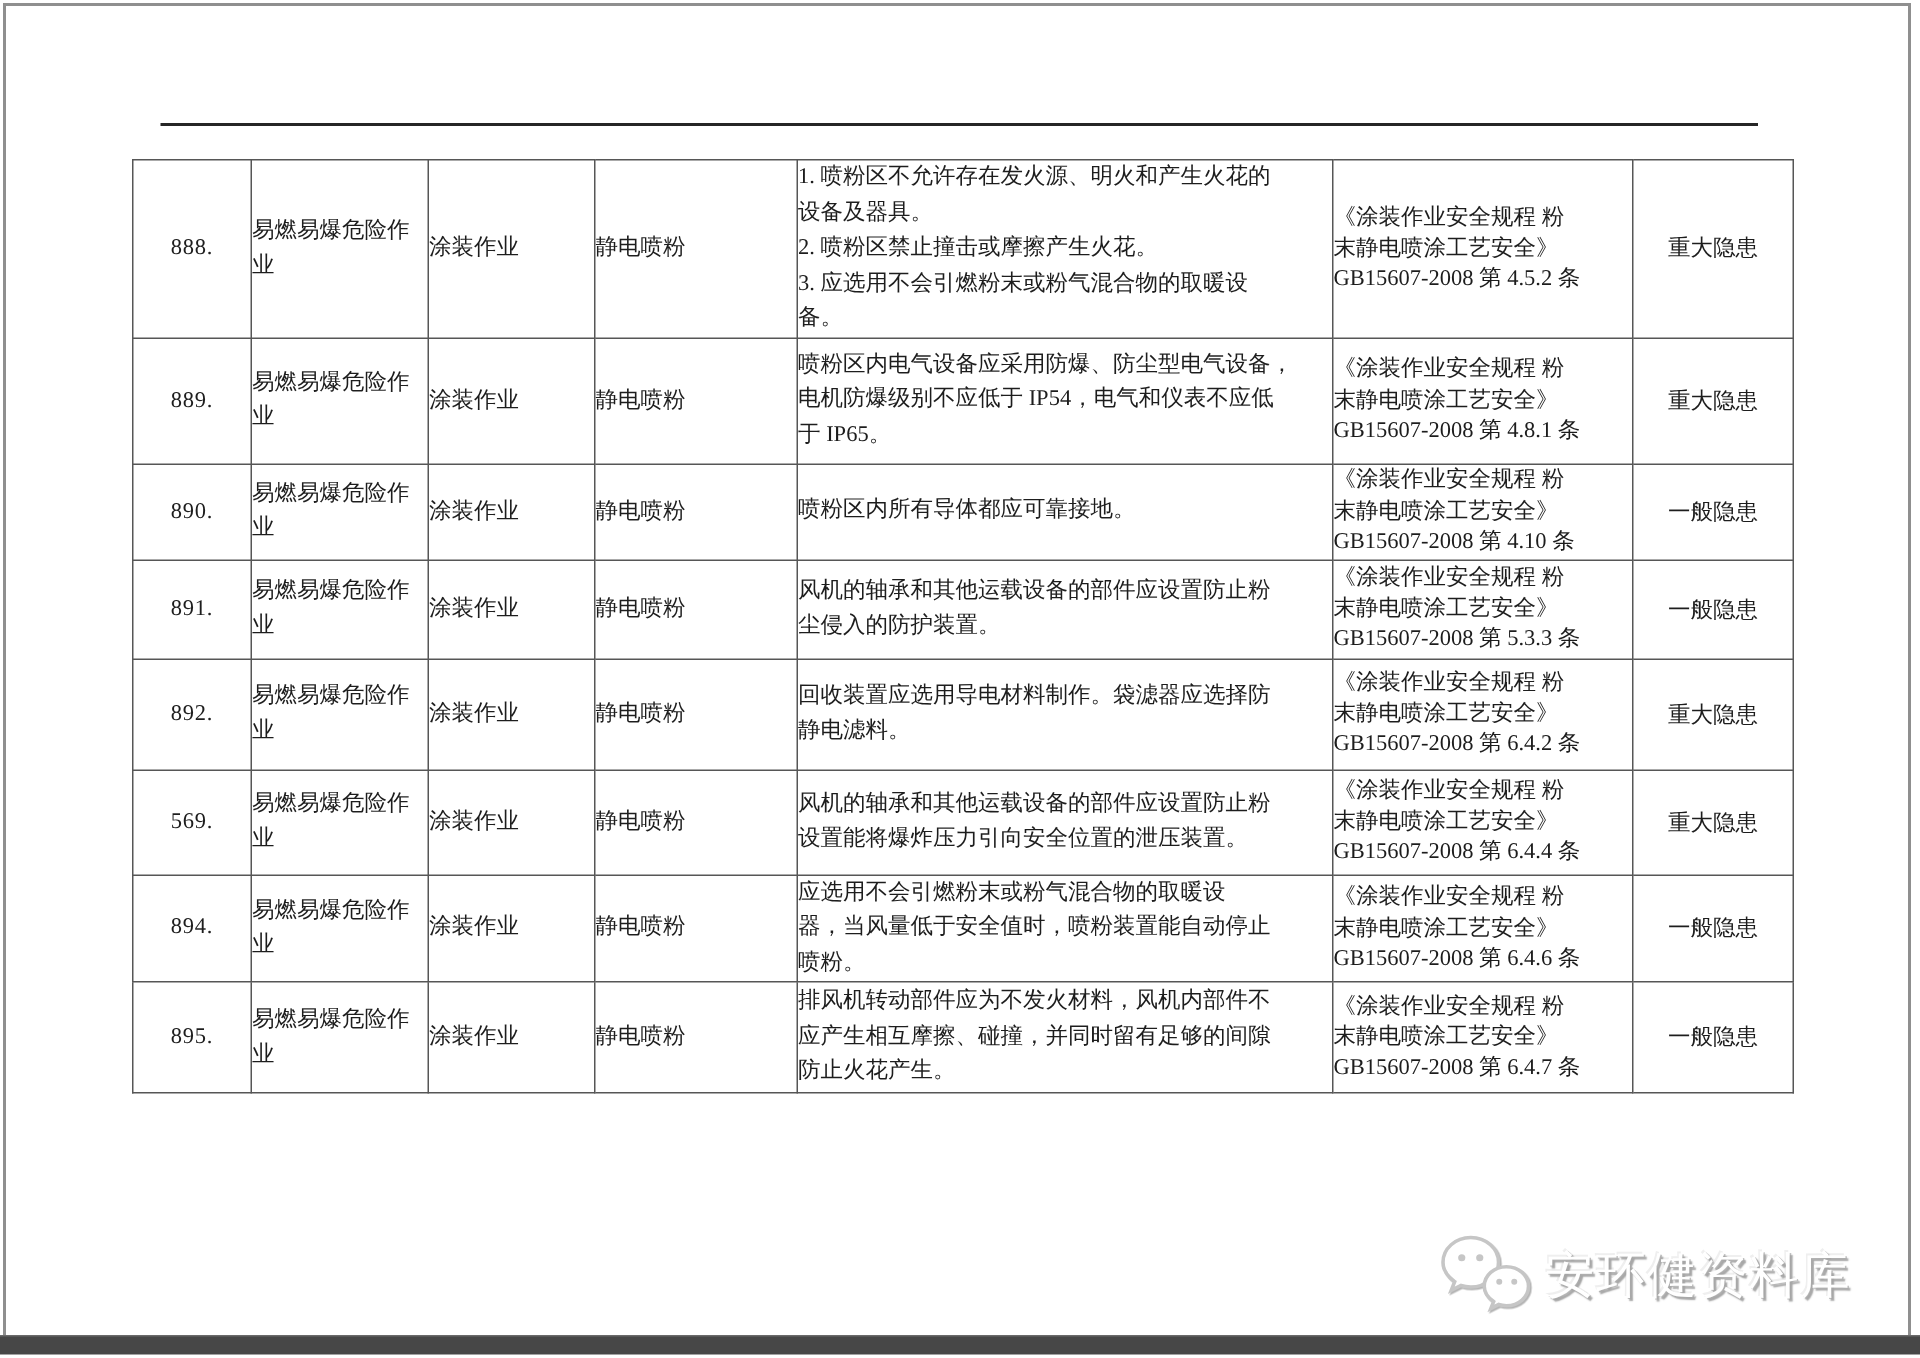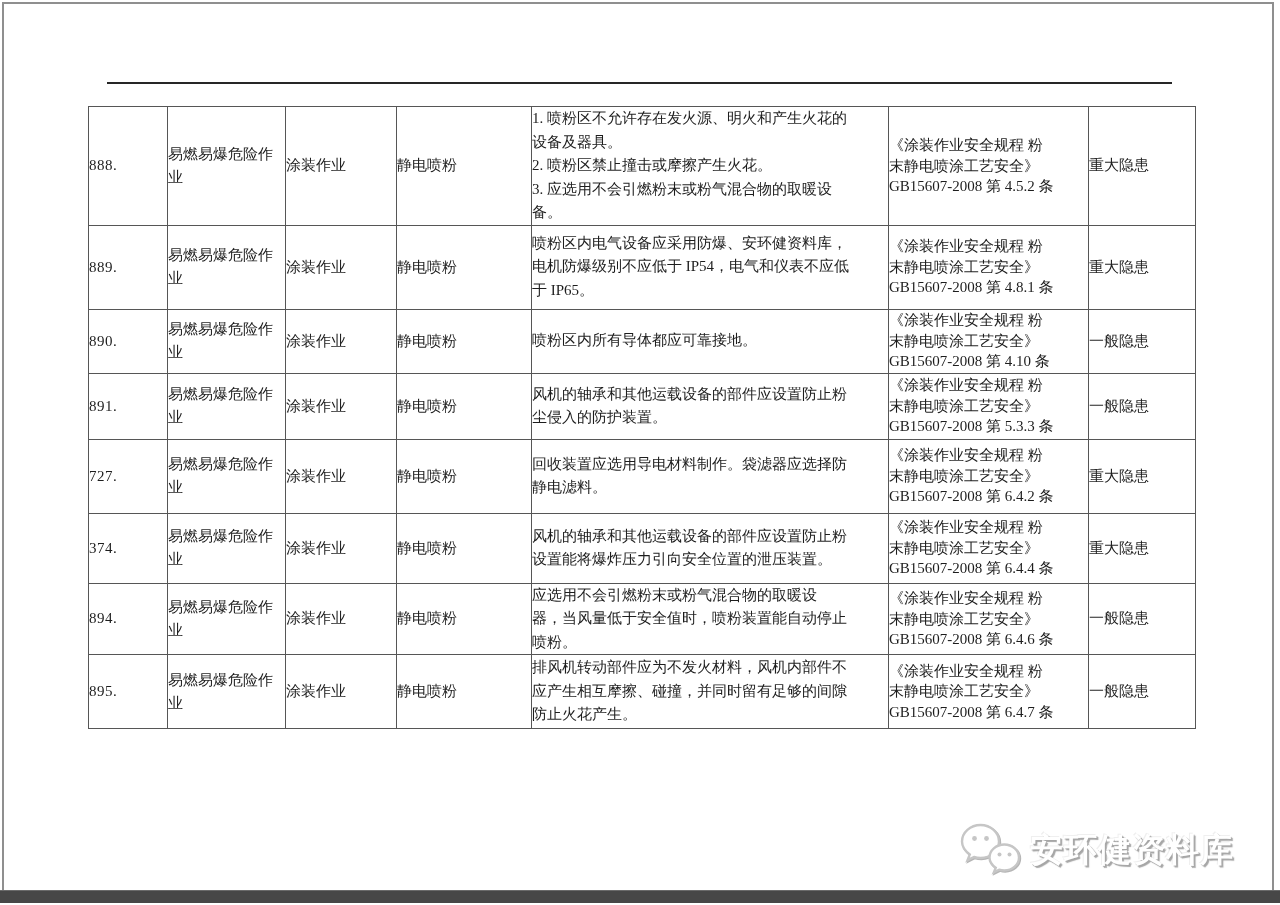--- a/index.html
+++ b/index.html
@@ -17,37 +17,37 @@
   }
   .doc-table {
     position:absolute; left:88px; top:106px; width:1107px;
     border-collapse:collapse; table-layout:fixed;
     font-size:15px; color:#1d1d1d;
   }
   .doc-table td {
     border:1px solid #565656; vertical-align:middle;
     padding:0; overflow:hidden; box-sizing:border-box;
   }
-  .c-no    { text-align:left; letter-spacing:0.5px;margin-left:32px; }
+  .c-no    { text-align:center; letter-spacing:0.5px;margin-left:32px; }
   .c-cat   { padding:0 8px 0 12px; line-height:23px; }
   .c-op, .c-act { padding:0 6px 0 12px; line-height:23px; }
   .c-desc  { padding:1px 4px 1px 8px; line-height:23.5px; white-space:pre-line; }
   .c-basis { padding:1px 2px 1px 8px; line-height:20.5px; white-space:pre-line; }
-  .c-level { text-align:left; }
+  .c-level { text-align:center; }
   .bottom-bar {
     position:absolute; left:0; top:890px; width:1280px; height:12px;
     background:#474747; border-top:1px solid #6a6a6a;
   }
   .watermark {
     position:absolute; left:960px; top:818px; width:300px; height:64px;
     display:flex; align-items:center; gap:8px;
   }
   .watermark .wm-text {
     font-family:"Liberation Sans","DejaVu Sans",sans-serif;
-    font-weight:bold; font-size:33px; color:#ffffff; letter-spacing:1px;
+    font-weight:normal; font-size:33px; color:#ffffff; letter-spacing:1px;
     text-shadow:2px 2px 1px #a6a6a6, 1px 1px 0 #c2c2c2, -1px -1px 0 #efefef;
     white-space:nowrap;
   }
   .wm-icon { filter:drop-shadow(1.5px 1.5px 0.5px #b5b5b5); }
 </style>
 </head>
 <body>
 
 <div class="frame"></div>
 <div class="top-rule"></div>
@@ -78,21 +78,21 @@
 末静电喷涂工艺安全》
 GB15607-2008 第 4.5.2 条</td>
       <td class="c-level">重大隐患</td>
     </tr>
 
     <tr style="height:84px">
       <td class="c-no">889.</td>
       <td class="c-cat">易燃易爆危险作业</td>
       <td class="c-op">涂装作业</td>
       <td class="c-act">静电喷粉</td>
-      <td class="c-desc">喷粉区内电气设备应采用防爆、安环健资料库，
+      <td class="c-desc">喷粉区内电气设备应采用防爆、防尘型电气设备，
 电机防爆级别不应低于 IP54，电气和仪表不应低
 于 IP65。</td>
       <td class="c-basis">《涂装作业安全规程 粉
 末静电喷涂工艺安全》
 GB15607-2008 第 4.8.1 条</td>
       <td class="c-level">重大隐患</td>
     </tr>
 
     <tr style="height:64px">
       <td class="c-no">890.</td>
@@ -113,34 +113,34 @@
       <td class="c-act">静电喷粉</td>
       <td class="c-desc">风机的轴承和其他运载设备的部件应设置防止粉
 尘侵入的防护装置。</td>
       <td class="c-basis">《涂装作业安全规程 粉
 末静电喷涂工艺安全》
 GB15607-2008 第 5.3.3 条</td>
       <td class="c-level">一般隐患</td>
     </tr>
 
     <tr style="height:74px">
-      <td class="c-no">727.</td>
+      <td class="c-no">892.</td>
       <td class="c-cat">易燃易爆危险作业</td>
       <td class="c-op">涂装作业</td>
       <td class="c-act">静电喷粉</td>
       <td class="c-desc">回收装置应选用导电材料制作。袋滤器应选择防
 静电滤料。</td>
       <td class="c-basis">《涂装作业安全规程 粉
 末静电喷涂工艺安全》
 GB15607-2008 第 6.4.2 条</td>
       <td class="c-level">重大隐患</td>
     </tr>
 
     <tr style="height:70px">
-      <td class="c-no">374.</td>
+      <td class="c-no">569.</td>
       <td class="c-cat">易燃易爆危险作业</td>
       <td class="c-op">涂装作业</td>
       <td class="c-act">静电喷粉</td>
       <td class="c-desc">风机的轴承和其他运载设备的部件应设置防止粉
 设置能将爆炸压力引向安全位置的泄压装置。</td>
       <td class="c-basis">《涂装作业安全规程 粉
 末静电喷涂工艺安全》
 GB15607-2008 第 6.4.4 条</td>
       <td class="c-level">重大隐患</td>
     </tr>

